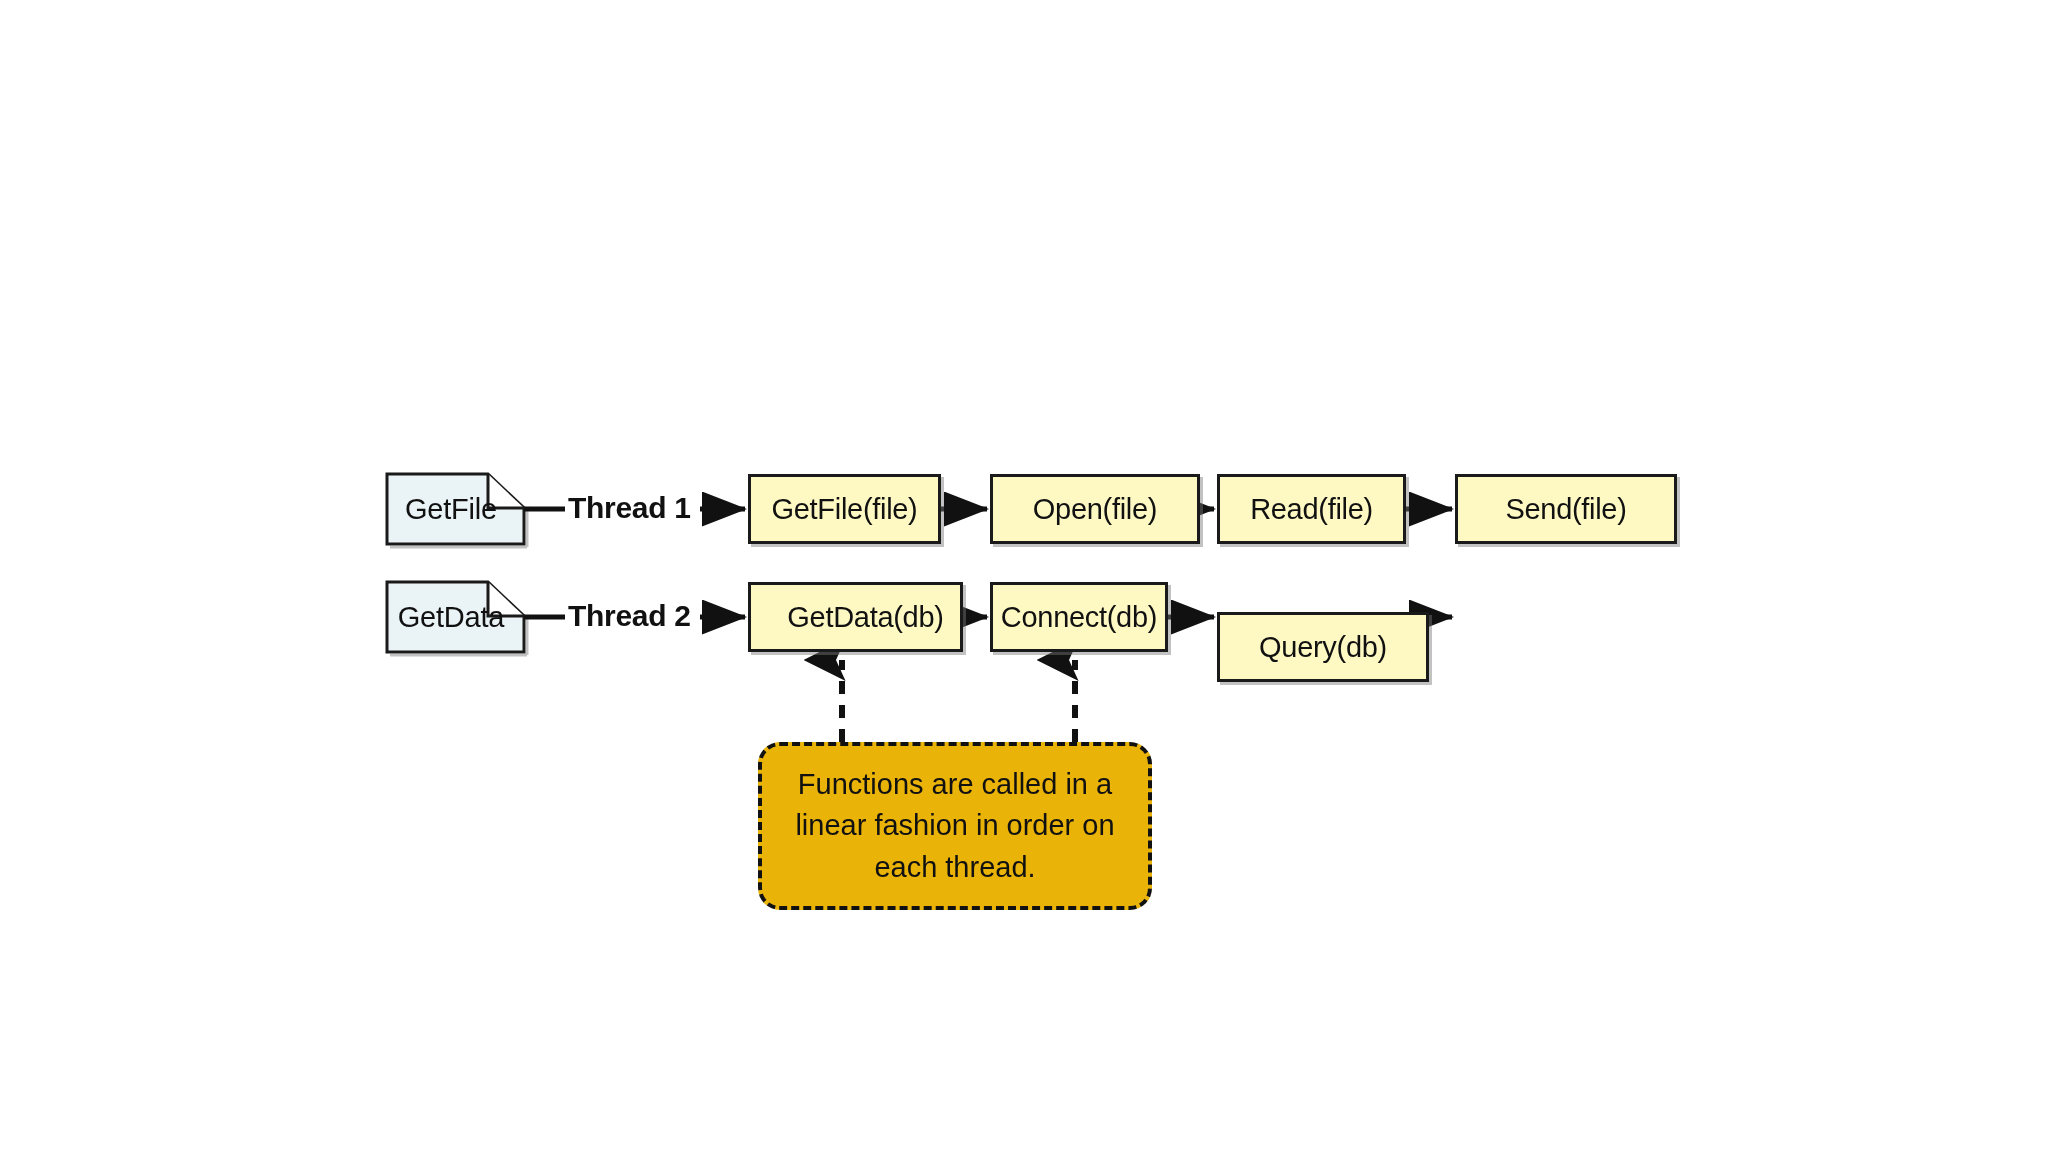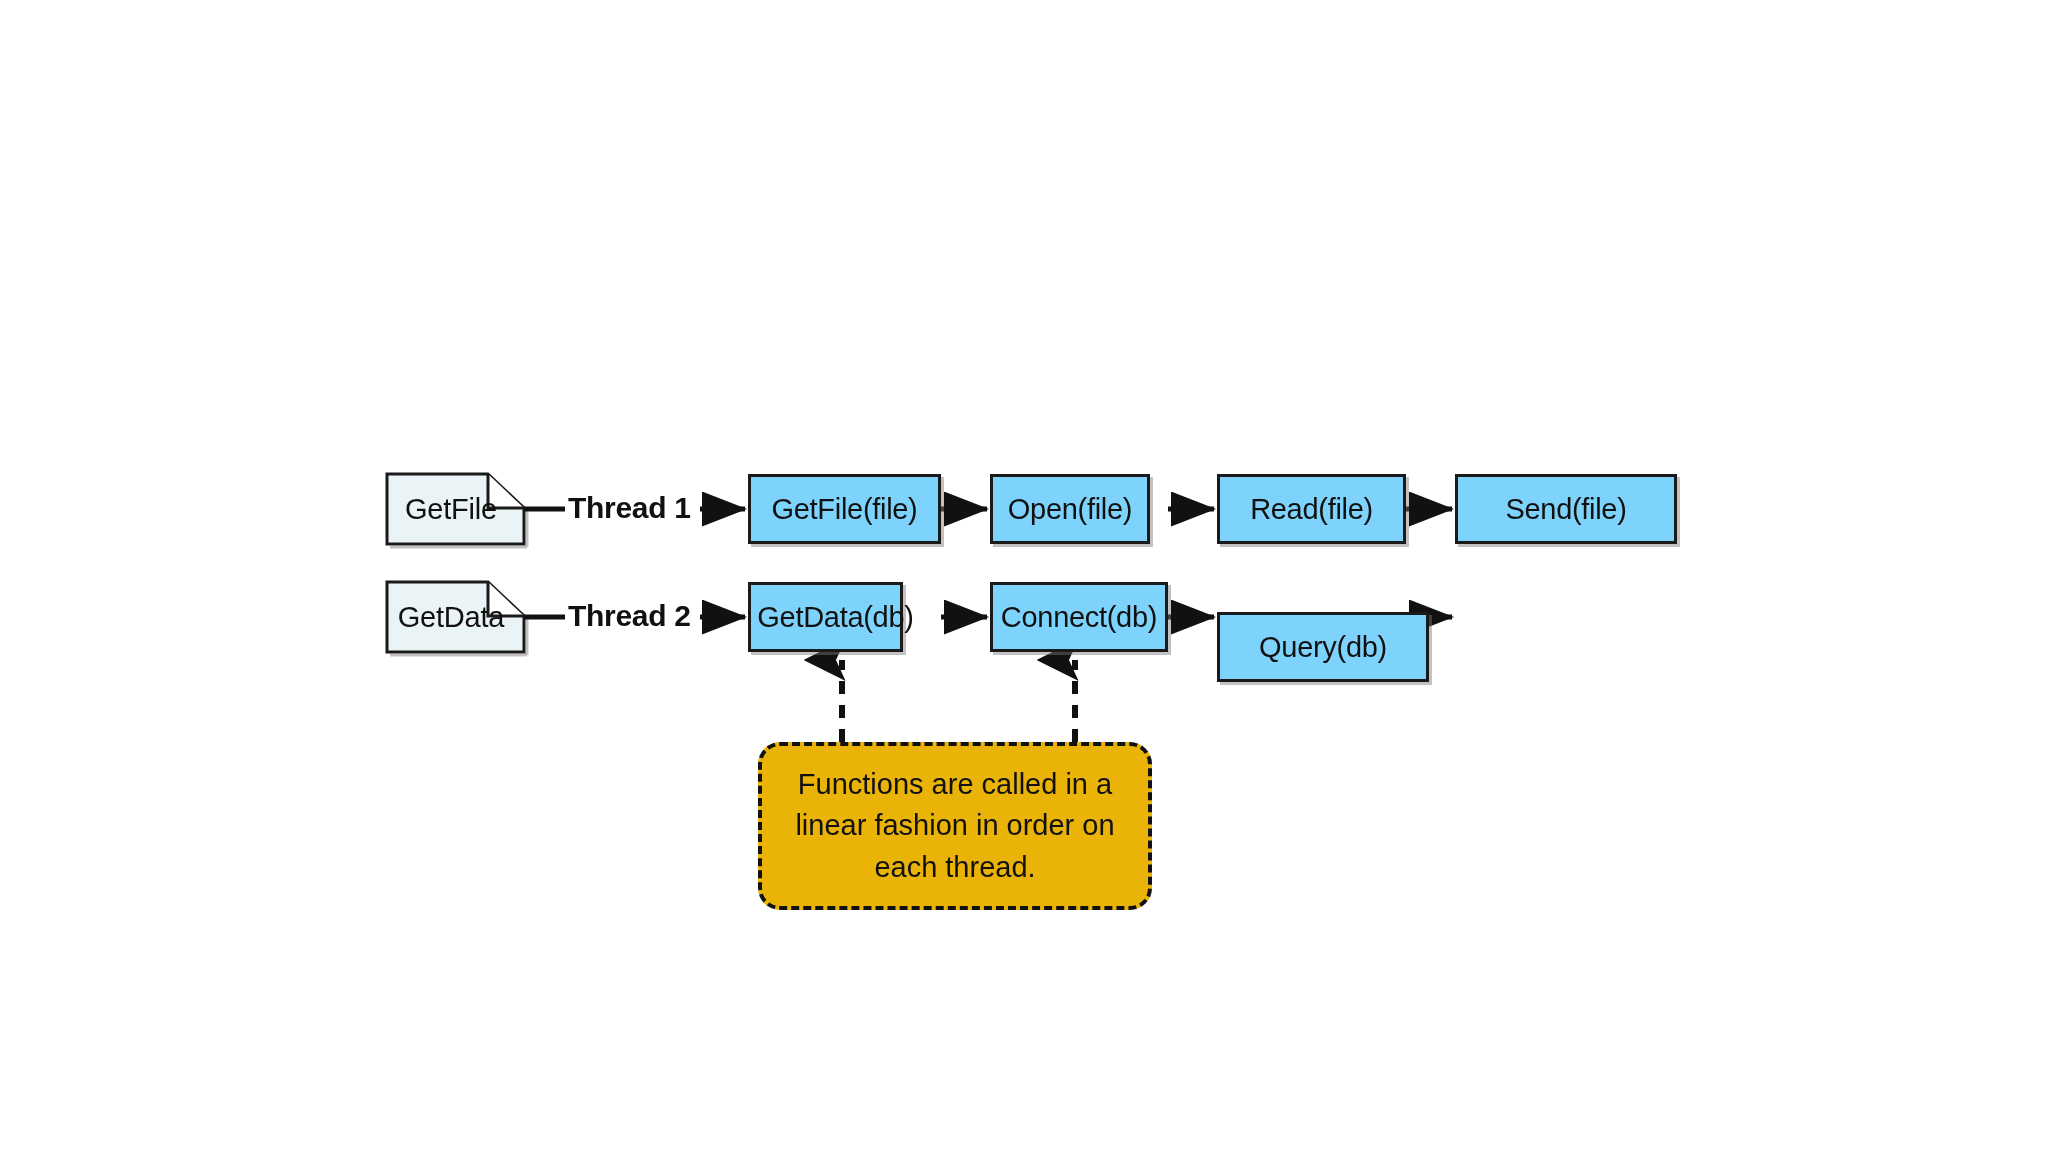--- a/index.html
+++ b/index.html
@@ -41,21 +41,21 @@
     color: #111111;
     letter-spacing: -0.2px;
     padding-right: 6px;
     box-sizing: border-box;
   }
 
   
   .proc-box {
     position: absolute;
     height: 70px;
-    background: #7dd3fc;
+    background: #fef9c3;
     border: 3px solid #1a1a1a;
     box-sizing: border-box;
     display: flex;
     align-items: center;
     justify-content: center;
     font-size: 29px;
     color: #111111;
     letter-spacing: -0.3px;
     box-shadow: 3px 3px 0 0 rgba(120,120,120,0.45);
   }
@@ -134,33 +134,33 @@
   </svg>
 
   <div class="doc-icon" style="left:387px; top:474px;">
     <span class="doc-label">GetFile</span>
   </div>
 
   <div class="thread-label" style="left:568px; top:491px;">Thread 1</div>
 
   <div class="proc-box" style="left:748px; top:474px; width:193px;">GetFile(file)</div>
 
-  <div class="proc-box" style="left:990px; top:474px; width:160px;">Open(file)</div>
+  <div class="proc-box" style="left:990px; top:474px; width:210px;">Open(file)</div>
 
   <div class="proc-box" style="left:1217px; top:474px; width:189px;">Read(file)</div>
 
   <div class="proc-box" style="left:1455px; top:474px; width:222px;">Send(file)</div>
 
   <div class="doc-icon" style="left:387px; top:582px;">
     <span class="doc-label">GetData</span>
   </div>
 
   <div class="thread-label" style="left:568px; top:599px;">Thread 2</div>
 
-  <div class="proc-box" style="left:748px; top:582px; width:155px;padding-left:20px;">GetData(db)</div>
+  <div class="proc-box" style="left:748px; top:582px; width:215px;padding-left:20px;">GetData(db)</div>
 
   <div class="proc-box" style="left:990px; top:582px; width:178px;text-align:center;">Connect(db)</div>
 
   <div class="proc-box" style="left:1217px; top:588px; width:212px;margin-top:24px;">Query(db)</div>
 
 
   <div class="callout" style="left:758px; top:742px; width:394px; height:168px;">
     <div>
       <span class="callout-text">Functions are called in a</span>
       <span class="callout-text">linear fashion in order on</span>

